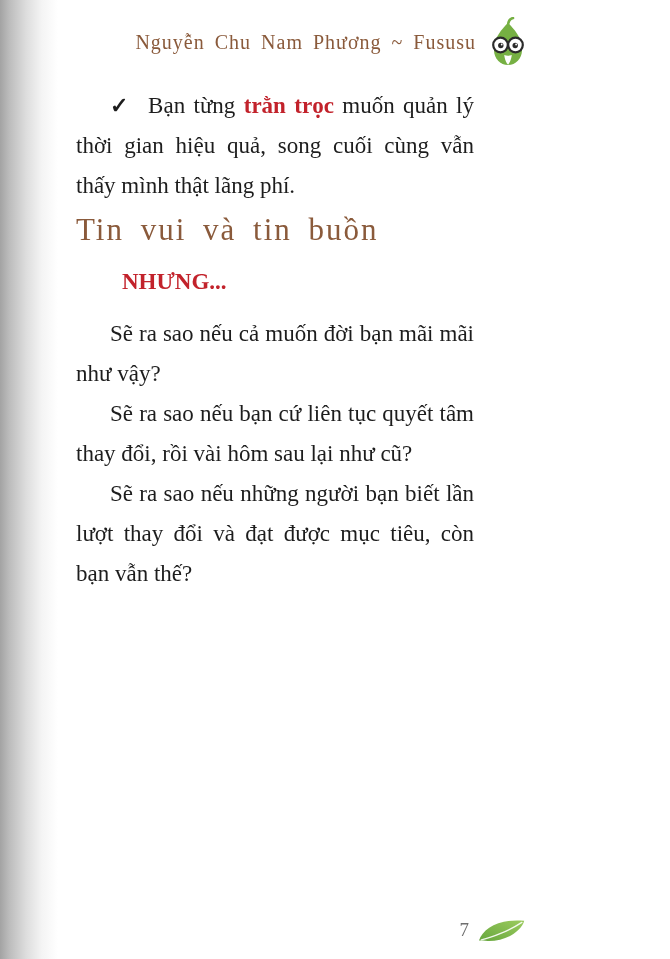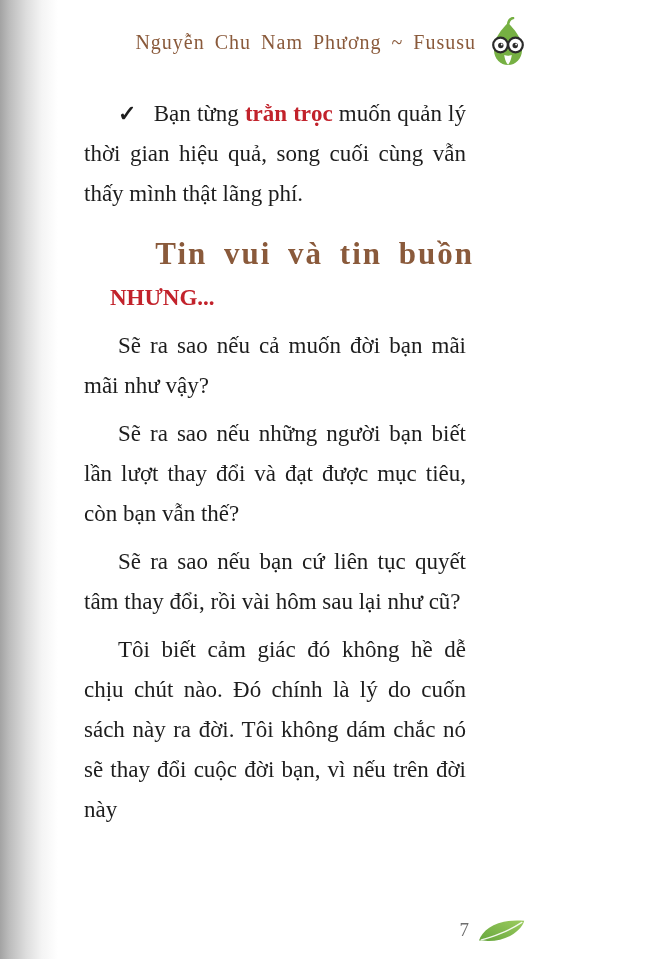--- a/index.html
+++ b/index.html
@@ -30,35 +30,35 @@
     font-weight:400;
   }
   .mascot{width:44px;height:50px;margin-left:10px;flex:0 0 auto;}
   .page-main{
     position:relative;
     padding:16px 78px 0 76px;
     text-align:justify;
     font-size:23px;
     line-height:40px;
   }
-  .para{margin:8px;text-indent:34px;}
+  .para{margin:0;text-indent:34px;}
   .check{
     font-weight:700;
     margin-right:17px;
     font-size:22px;
   }
   .hl{color:#c2222b;font-weight:700;}
-  .emphasis{margin:0;text-indent:34px;color:#c2222b;font-weight:700;}
+  .emphasis{margin:12px;text-indent:34px;color:#c2222b;font-weight:700;}
   .section-title{
-    margin:20px 0 4px 0;
-    text-align:right;
+    margin:4px 0 4px 0;
+    text-align:left;
     text-indent:0;
     font-size:31px;
     line-height:40px;
-    font-weight:700;
+    font-weight:400;
     color:#8a5a3b;
     letter-spacing:2px;
     word-spacing:7px;
   }
   .page-footer{
     position:absolute;
     right:26px;bottom:16px;
     display:flex;align-items:center;gap:9px;
   }
   .page-number{
@@ -94,24 +94,23 @@
     <p class="para"><span class="check">✓</span><span>Bạn từng </span><span class="hl">trằn trọc</span><span> muốn quản lý thời gian hiệu quả, song cuối cùng vẫn thấy mình thật lãng phí.</span></p>
 
 
 
     <h2 class="section-title">Tin vui và tin buồn</h2>
 
 
     <p class="emphasis">NHƯNG...</p>
 
     <p class="para">Sẽ ra sao nếu cả muốn đời bạn mãi mãi như vậy?</p>
+    <p class="para">Sẽ ra sao nếu bạn cứ liên tục quyết tâm thay đổi, rồi vài hôm sau lại như cũ?</p>
     <p class="para">Sẽ ra sao nếu những người bạn biết lần lượt thay đổi và đạt được mục tiêu, còn bạn vẫn thế?</p>
-    <p class="para">Sẽ ra sao nếu bạn cứ liên tục quyết tâm thay đổi, rồi vài hôm sau lại như cũ?</p>
 
-    <p class="para">Tôi biết cảm giác đó không hề dễ chịu chút nào. Đó chính là lý do cuốn sách này ra đời. Tôi không dám chắc nó sẽ thay đổi cuộc đời bạn, vì nếu trên đời này</p>
 
   </main>
 
   <footer class="page-footer">
     <span class="page-number">7</span>
     <svg class="leaf" viewBox="0 0 60 34" xmlns="http://www.w3.org/2000/svg">
       <defs>
         <linearGradient id="leafGrad" x1="0" y1="1" x2="1" y2="0">
           <stop offset="0" stop-color="#66a63d"></stop>
           <stop offset="1" stop-color="#9ccb5f"></stop>

